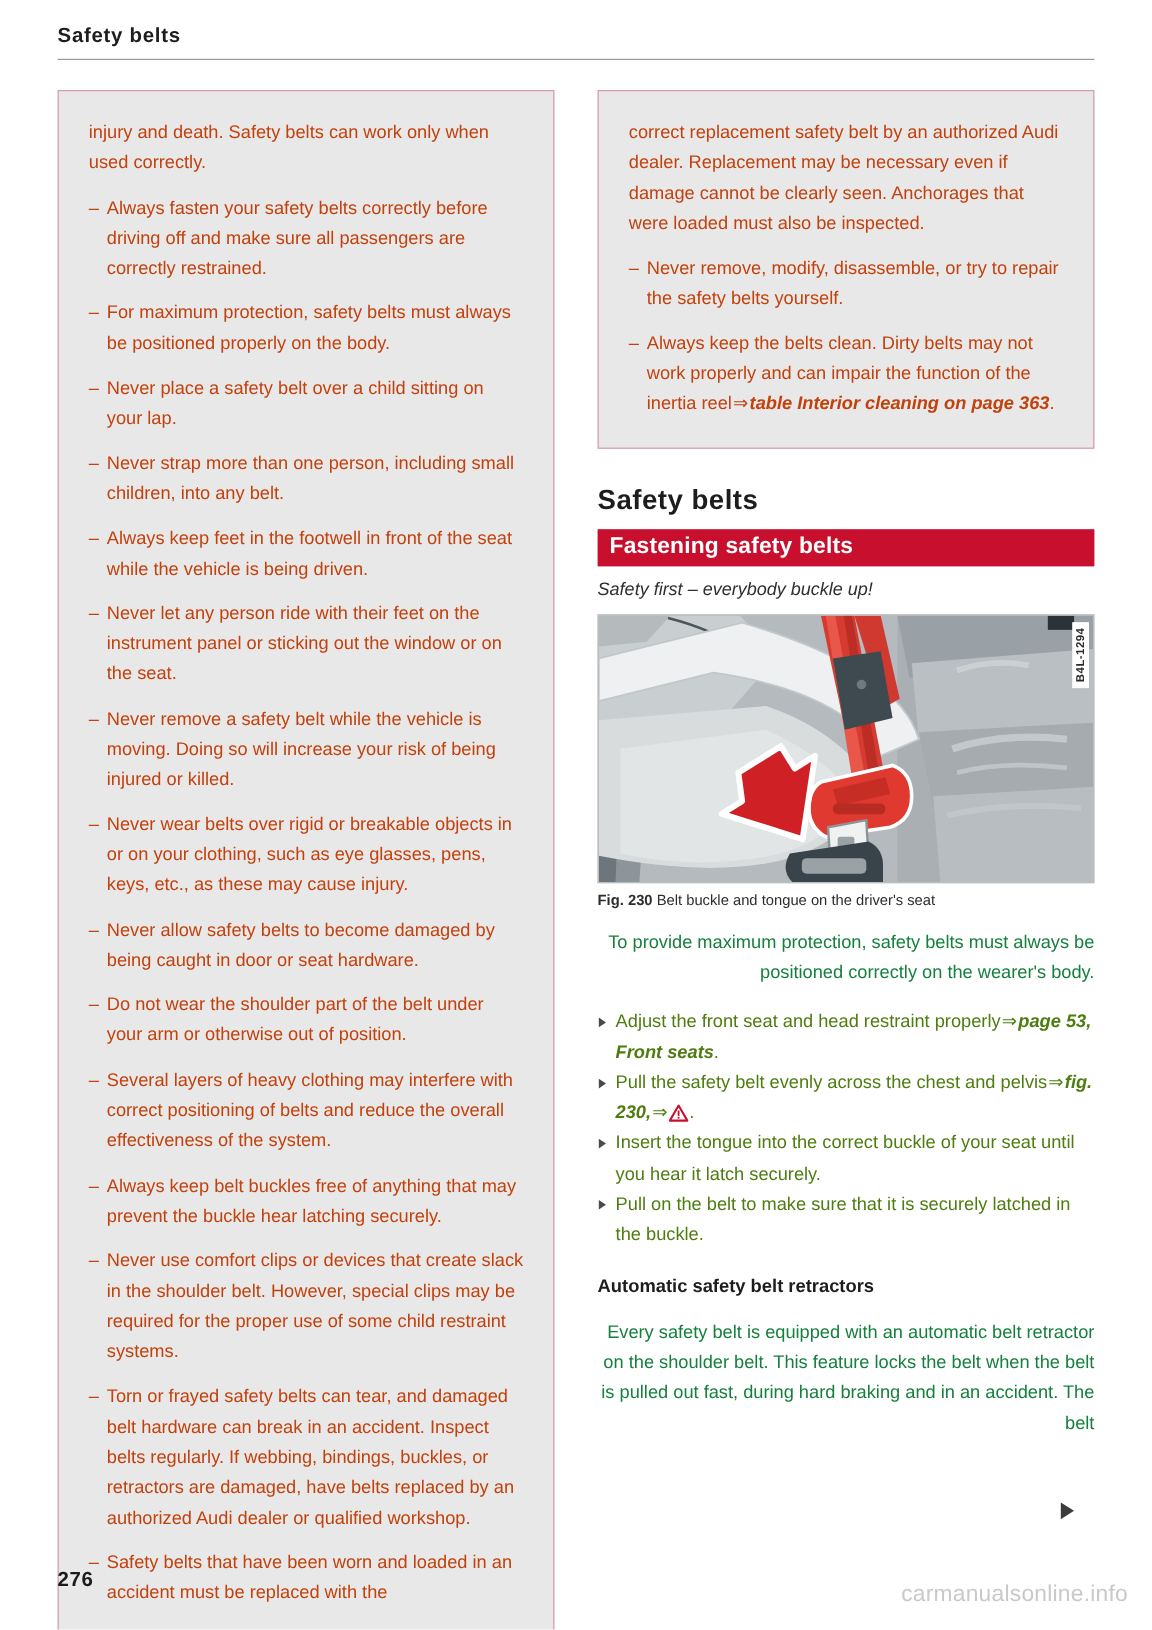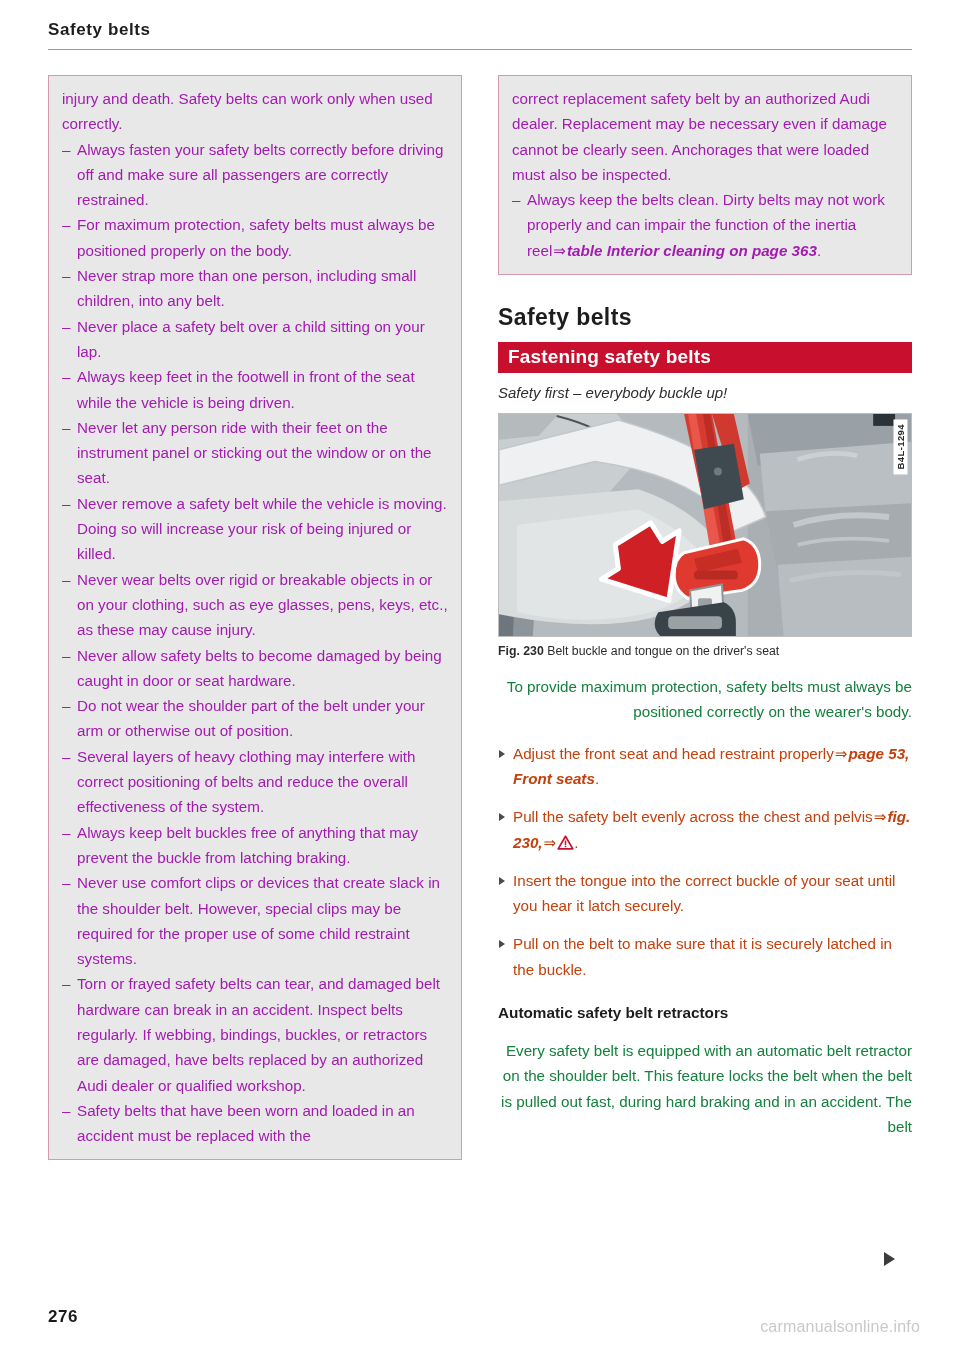--- a/index.html
+++ b/index.html
@@ -51,24 +51,24 @@
   .col-right { left: 450px; }
 
   
   .warnbox {
     border: 1.5px solid #d79aad;
     background: #e8e8e8;
     padding: 10px 13px 11px 13px;
   }
   .warnbox p,
   .warnbox li {
-    margin: 0;
+    margin: 12px;
     font-size: 15.2px;
     line-height: 25.3px;
-    color: #a21caf;
+    color: #c2410c;
   }
   .warnbox ul {
     list-style: none;
     margin: 0;
     padding: 0;
   }
   .warnbox li {
     position: relative;
     padding-left: 15px;
   }
@@ -149,22 +149,21 @@
   ul.steps {
     list-style: none;
     margin: 16px 0 0 0;
     padding: 0;
   }
   ul.steps li {
     position: relative;
     padding-left: 15px;
     font-size: 15.2px;
     line-height: 25.3px;
-    color: #c2410c;
-    margin-top: 13px;
+    color: #4d7c0f;
   }
   ul.steps li::before {
     content: "";
     position: absolute;
     left: 1px;
     top: 9px;
     width: 0; height: 0;
     border-left: 6px solid #4a4a4a;
     border-top: 4.5px solid transparent;
     border-bottom: 4.5px solid transparent;
@@ -197,23 +196,23 @@
     position: absolute;
     left: 48px;
     top: 1307px;
     font-size: 17px;
     font-weight: bold;
     color: #1b1b1b;
     letter-spacing: 0.5px;
   }
   .watermark {
     position: absolute;
-    right: 40px;
+    right: 20px;
     top: 1318px;
-    font-size: 16px;
+    font-size: 19px;
     color: #c9c9c9;
     letter-spacing: 0.2px;
   }
   .cont-arrow {
     position: absolute;
     left: 884px;
     top: 1252px;
     width: 0; height: 0;
     border-left: 11px solid #3c3c3c;
     border-top: 7px solid transparent;
@@ -229,42 +228,43 @@
 </div>
 
 <div class="columns">
 
   <div class="col col-left">
     <div class="warnbox">
       <p class="lead-in">injury and death. Safety belts can work only when used correctly.</p>
       <ul>
         <li>Always fasten your safety belts correctly before driving off and make sure all passengers are correctly restrained.</li>
         <li>For maximum protection, safety belts must always be positioned properly on the body.</li>
+        <li>Never place a safety belt over a child sitting on your lap.</li>
         <li>Never strap more than one person, including small children, into any belt.</li>
-        <li>Never place a safety belt over a child sitting on your lap.</li>
         <li>Always keep feet in the footwell in front of the seat while the vehicle is being driven.</li>
         <li>Never let any person ride with their feet on the instrument panel or sticking out the window or on the seat.</li>
         <li>Never remove a safety belt while the vehicle is moving. Doing so will increase your risk of being injured or killed.</li>
         <li>Never wear belts over rigid or breakable objects in or on your clothing, such as eye glasses, pens, keys, etc., as these may cause injury.</li>
         <li>Never allow safety belts to become damaged by being caught in door or seat hardware.</li>
         <li>Do not wear the shoulder part of the belt under your arm or otherwise out of position.</li>
         <li>Several layers of heavy clothing may interfere with correct positioning of belts and reduce the overall effectiveness of the system.</li>
-        <li>Always keep belt buckles free of anything that may prevent the buckle from latching braking.</li>
+        <li>Always keep belt buckles free of anything that may prevent the buckle hear latching securely.</li>
         <li>Never use comfort clips or devices that create slack in the shoulder belt. However, special clips may be required for the proper use of some child restraint systems.</li>
         <li>Torn or frayed safety belts can tear, and damaged belt hardware can break in an accident. Inspect belts regularly. If webbing, bindings, buckles, or retractors are damaged, have belts replaced by an authorized Audi dealer or qualified workshop.</li>
         <li>Safety belts that have been worn and loaded in an accident must be replaced with the</li>
       </ul>
     </div>
   </div>
 
   <div class="col col-right">
 
     <div class="warnbox">
       <p class="lead-in">correct replacement safety belt by an authorized Audi dealer. Replacement may be necessary even if damage cannot be clearly seen. Anchorages that were loaded must also be inspected.</p>
       <ul>
+        <li>Never remove, modify, disassemble, or try to repair the safety belts yourself.</li>
         <li><span>Always keep the belts clean. Dirty belts may not work properly and can impair the function of the inertia reel</span><span class="arrowref">⇒</span><span class="ital">table Interior</span> <span class="ital">cleaning on page 363</span>.</li>
       </ul>
     </div>
 
     <div class="section-title">Safety belts</div>
 
     <div class="redbar">Fastening safety belts</div>
 
     <div class="subtitle-italic">Safety first – everybody buckle up!</div>
 

